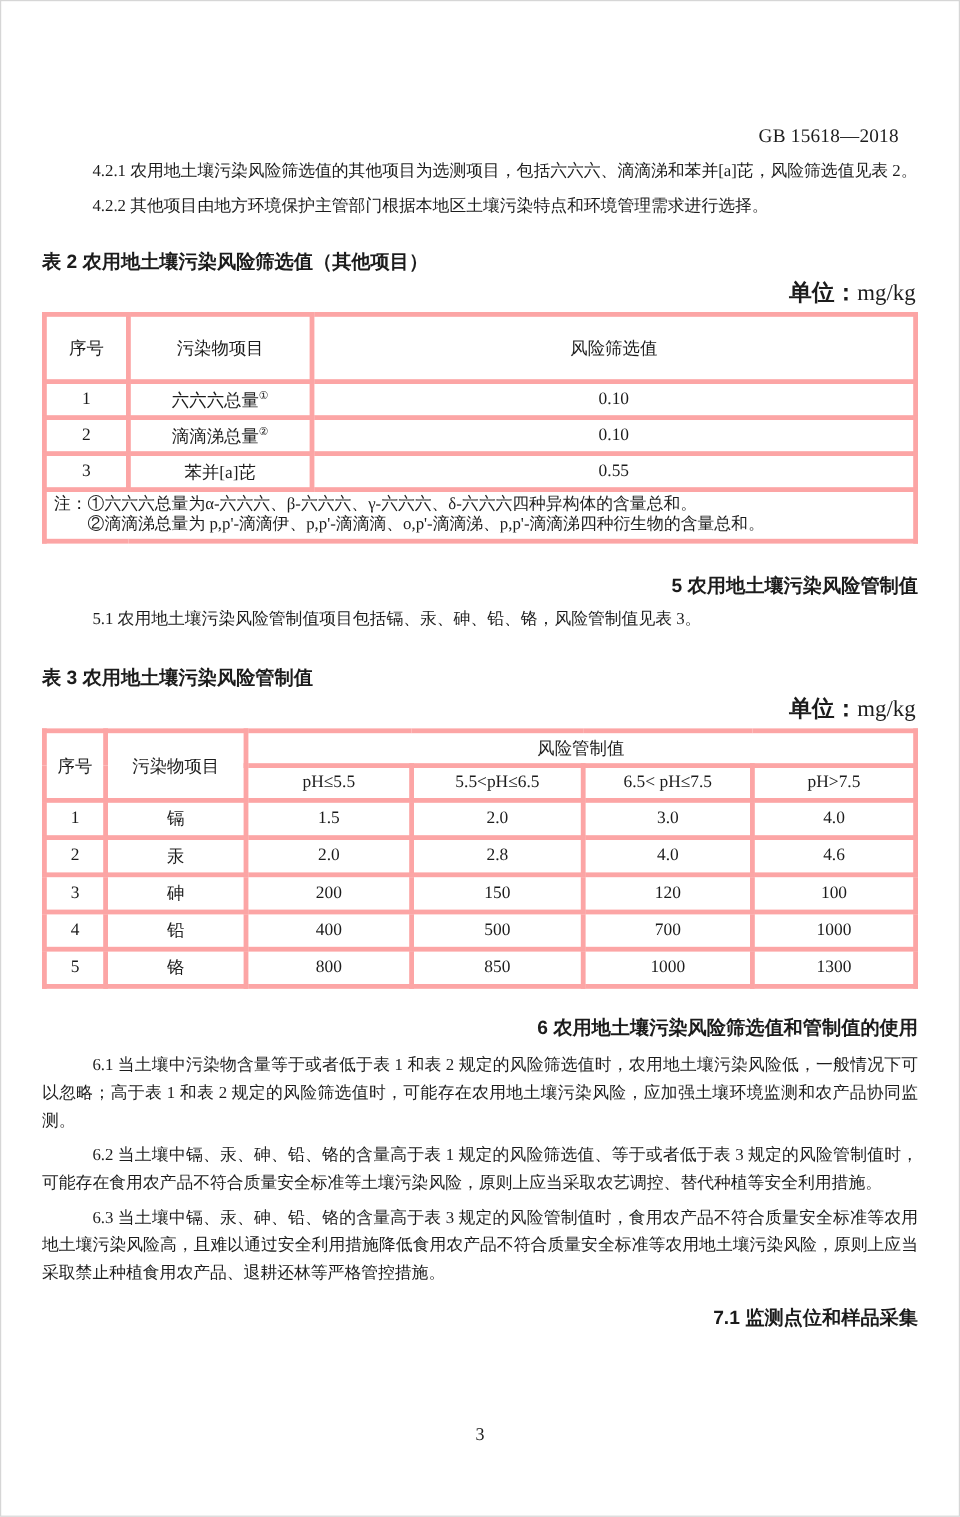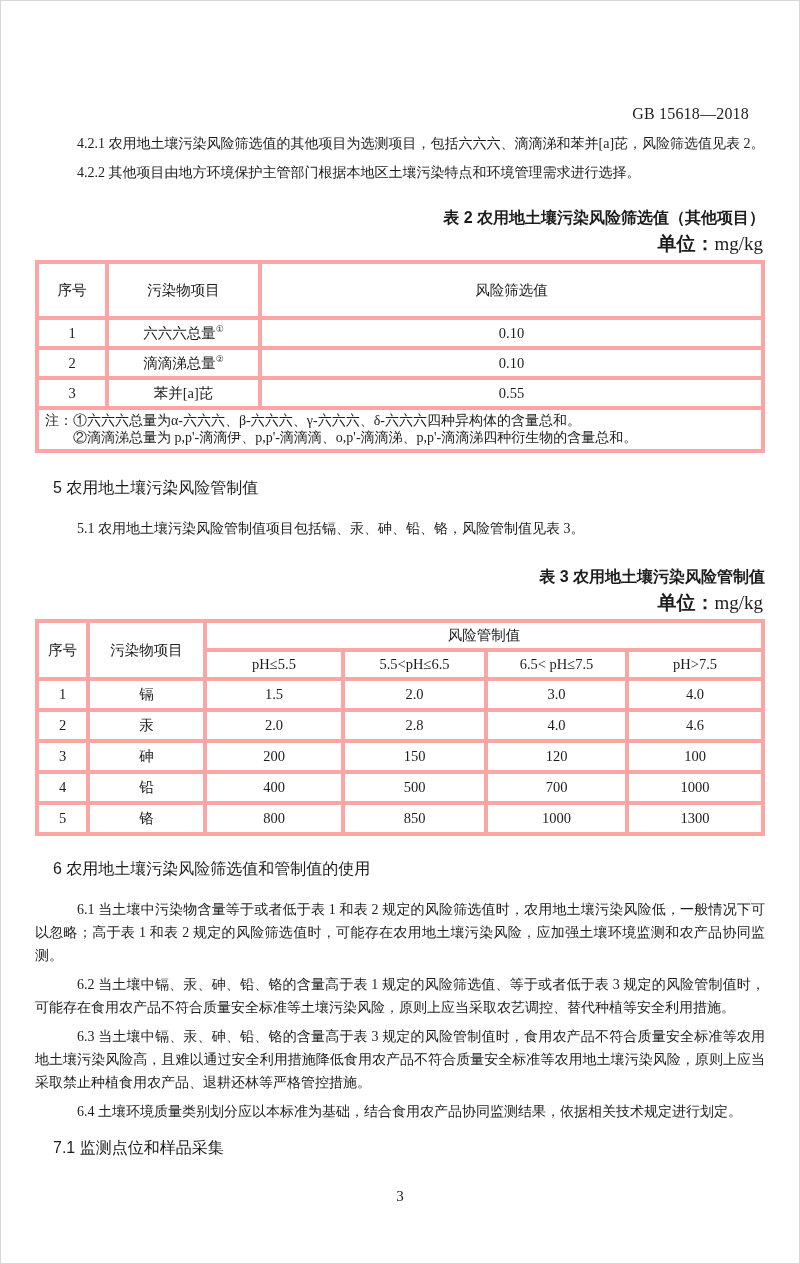--- a/index.html
+++ b/index.html
@@ -27,29 +27,30 @@
     margin:0;
     margin-top:6px;
     font-size:14px;
     line-height:23px;
     text-align:justify;
     text-indent:42px;
   }
   p.first-para{margin-top:9px;}
   .sec-heading{
     font-family:"Liberation Sans","DejaVu Sans",sans-serif;
-    font-weight:normal;
+    font-weight:bold;
     font-size:16px;
-    margin:18px;
+    margin:0;
+    text-align:right;
   }
   .table-title{
     font-family:"Liberation Sans","DejaVu Sans",sans-serif;
     font-weight:bold;
     font-size:16px;
-    text-align:right;
+    text-align:left;
     margin:0;
   }
   .unit-line{
     text-align:right;
     font-size:19px;
     margin:2px 0 3px 0;
     padding-right:2px;
   }
   .unit-label{
     font-family:"Liberation Sans","DejaVu Sans",sans-serif;
@@ -234,18 +235,17 @@
           <td>1000</td>
           <td>1300</td>
     </tr>
   </tbody>
     </table>
 
   <p class="sec-heading mt-h6">6 农用地土壤污染风险筛选值和管制值的使用</p>
   <p class="body-text first-para">6.1 当土壤中污染物含量等于或者低于表 1 和表 2 规定的风险筛选值时，农用地土壤污染风险低，一般情况下可以忽略；高于表 1 和表 2 规定的风险筛选值时，可能存在农用地土壤污染风险，应加强土壤环境监测和农产品协同监测。</p>
   <p class="body-text">6.2 当土壤中镉、汞、砷、铅、铬的含量高于表 1 规定的风险筛选值、等于或者低于表 3 规定的风险管制值时，可能存在食用农产品不符合质量安全标准等土壤污染风险，原则上应当采取农艺调控、替代种植等安全利用措施。</p>
   <p class="body-text">6.3 当土壤中镉、汞、砷、铅、铬的含量高于表 3 规定的风险管制值时，食用农产品不符合质量安全标准等农用地土壤污染风险高，且难以通过安全利用措施降低食用农产品不符合质量安全标准等农用地土壤污染风险，原则上应当采取禁止种植食用农产品、退耕还林等严格管控措施。</p>
-  <p class="body-text">6.4 土壤环境质量类别划分应以本标准为基础，结合食用农产品协同监测结果，依据相关技术规定进行划定。</p>
 
   <p class="sec-heading mt-h71">7.1 监测点位和样品采集</p>
 
   <div class="page-number">3</div>
 </div>
 
 </body></html>

